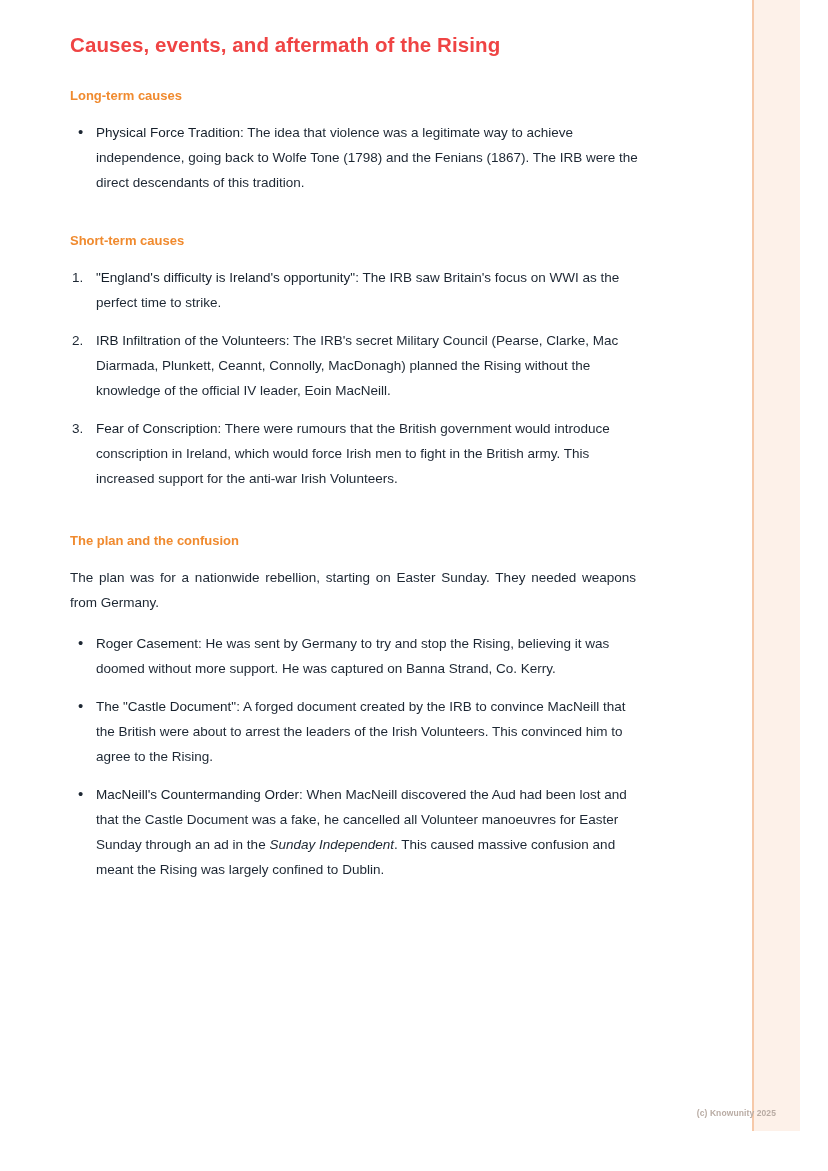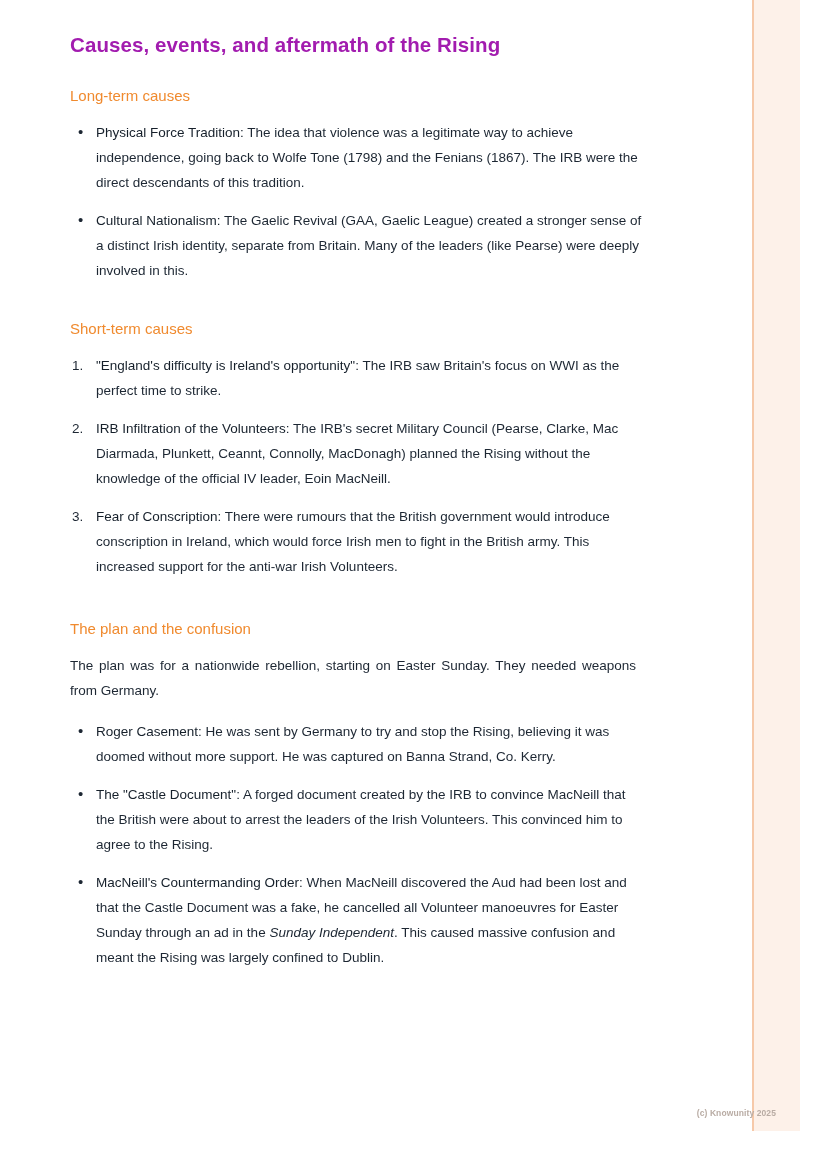--- a/index.html
+++ b/index.html
@@ -42,28 +42,28 @@
   .content {
     position: absolute;
     left: 70px;
     top: 32px;
     width: 572px;
   }
   h1.doc-title {
     font-size: 20.5px;
     line-height: 26px;
     font-weight: bold;
-    color: #a21caf;
+    color: #ef4444;
     margin: 0 0 28px 0;
     letter-spacing: 0.1px;
   }
   h2.section-title {
-    font-size: 15px;
+    font-size: 13px;
     line-height: 20px;
-    font-weight: normal;
+    font-weight: bold;
     color: #f08a2e;
     margin: 0 0 14px 0;
   }
   .section { margin-bottom: 26px; }
 
   ul.bullets, ol.numbers {
     margin: 0;
     padding-left: 26px;
   }
   ul.bullets { list-style: none; padding-left: 0; }
@@ -137,23 +137,20 @@
   <div class="content">
 
     <h1 class="doc-title">Causes, events, and aftermath of the Rising</h1>
 
     <div class="section">
       <h2 class="section-title">Long-term causes</h2>
       <ul class="bullets">
         <li>
           <b>Physical Force Tradition:</b><span> The idea that violence was a legitimate way to achieve independence, going back to Wolfe Tone (1798) and the Fenians (1867). The IRB were the direct descendants of this tradition.</span>
         </li>
-        <li>
-          <b>Cultural Nationalism:</b><span> The Gaelic Revival (GAA, Gaelic League) created a stronger sense of a distinct Irish identity, separate from Britain. Many of the leaders (like Pearse) were deeply involved in this.</span>
-        </li>
       </ul>
     </div>
 
     <div class="section" style="margin-top:36px;">
       <h2 class="section-title">Short-term causes</h2>
       <ol class="numbers">
         <li>
           <b>"England's difficulty is Ireland's opportunity"</b><span>: The IRB saw Britain's focus on WWI as the perfect time to strike.</span>
         </li>
         <li>

